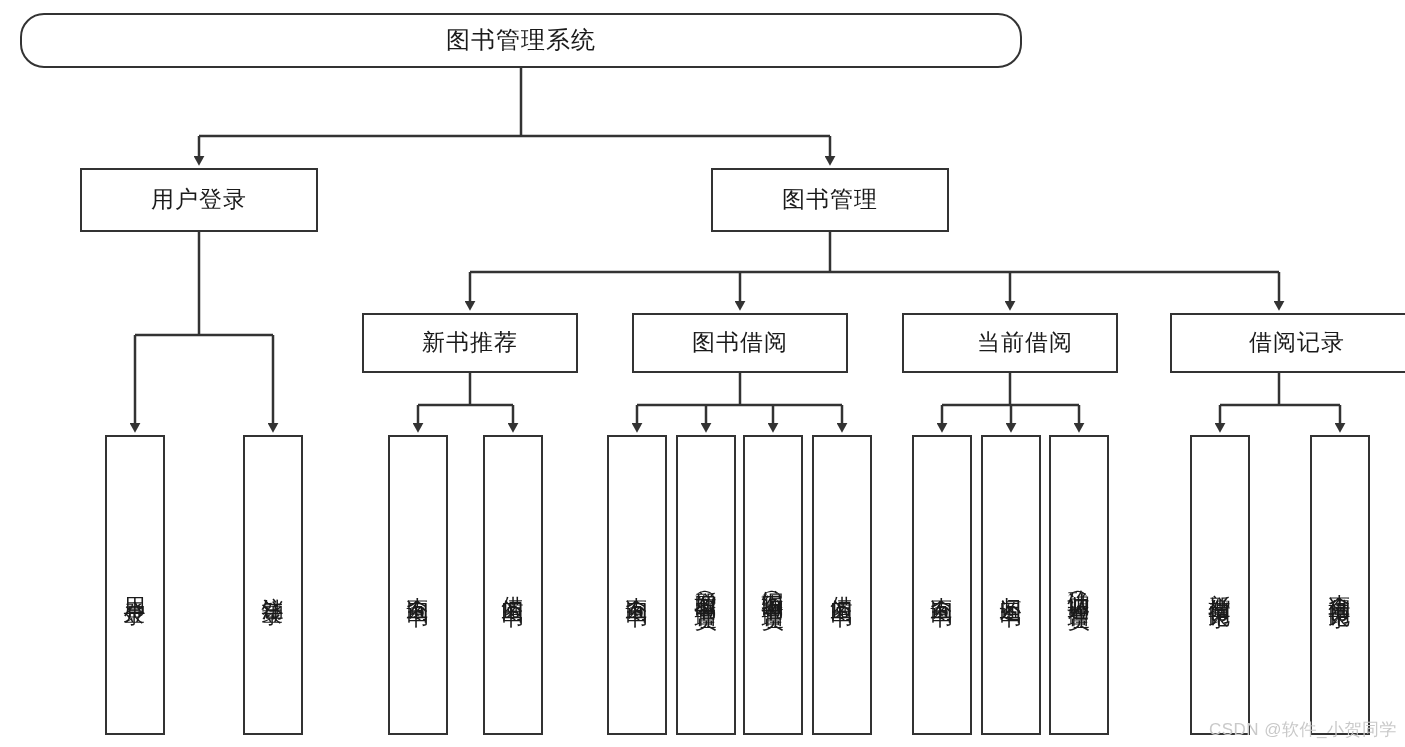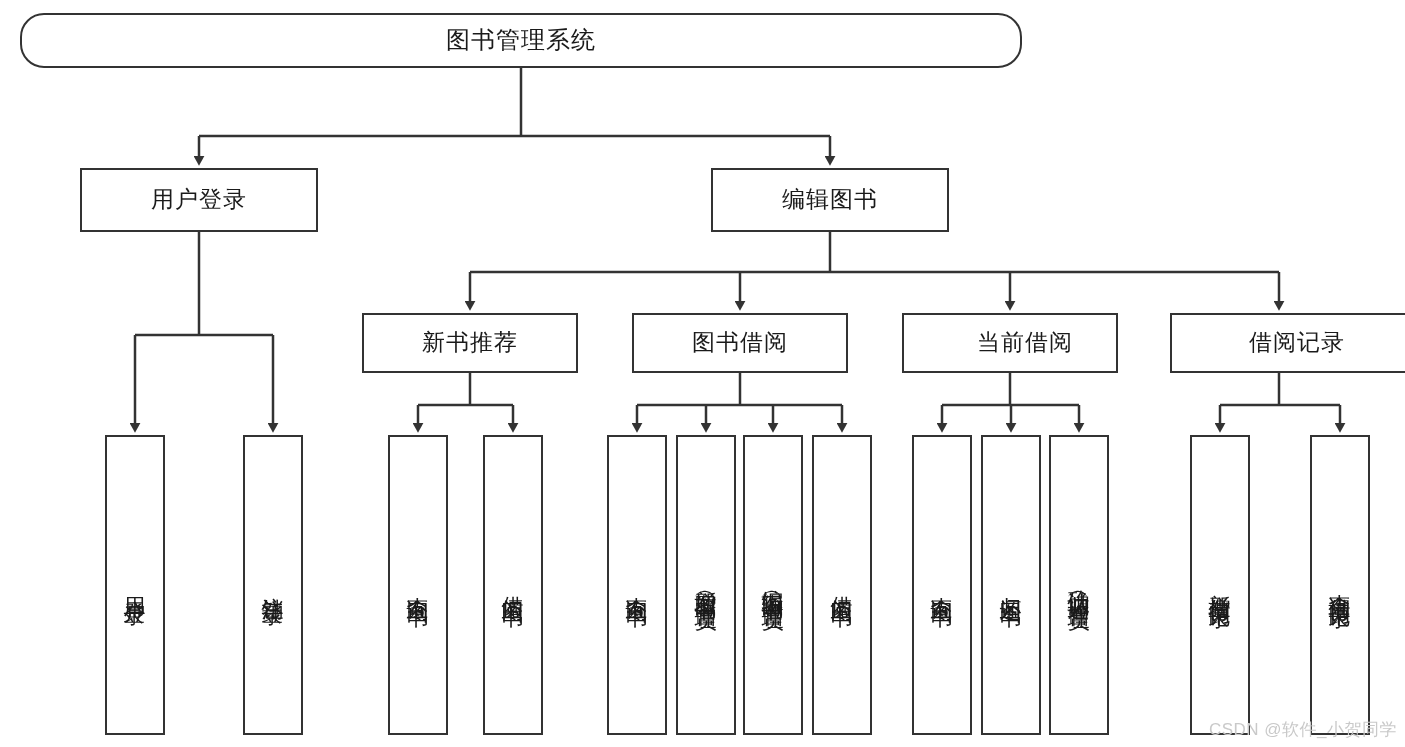--- a/index.html
+++ b/index.html
@@ -127,21 +127,21 @@
   </svg>
 
   <div class="node horiz root" style="left:20px; top:13px; width:1002px; height:55px;">
     <span>图书管理系统</span>
   </div>
 
   <div class="node horiz" style="left:80px; top:168px; width:238px; height:64px;">
     <span>用户登录</span>
   </div>
   <div class="node horiz" style="left:711px; top:168px; width:238px; height:64px;">
-    <span>编辑图书</span>
+    <span>图书管理</span>
   </div>
 
   <div class="node horiz" style="left:362px; top:313px; width:216px; height:60px;">
     <span>新书推荐</span>
   </div>
   <div class="node horiz" style="left:632px; top:313px; width:216px; height:60px;">
     <span>图书借阅</span>
   </div>
   <div class="node horiz" style="left:902px; top:313px; width:216px; height:60px;padding-left:30px;">
     <span>当前借阅</span>

